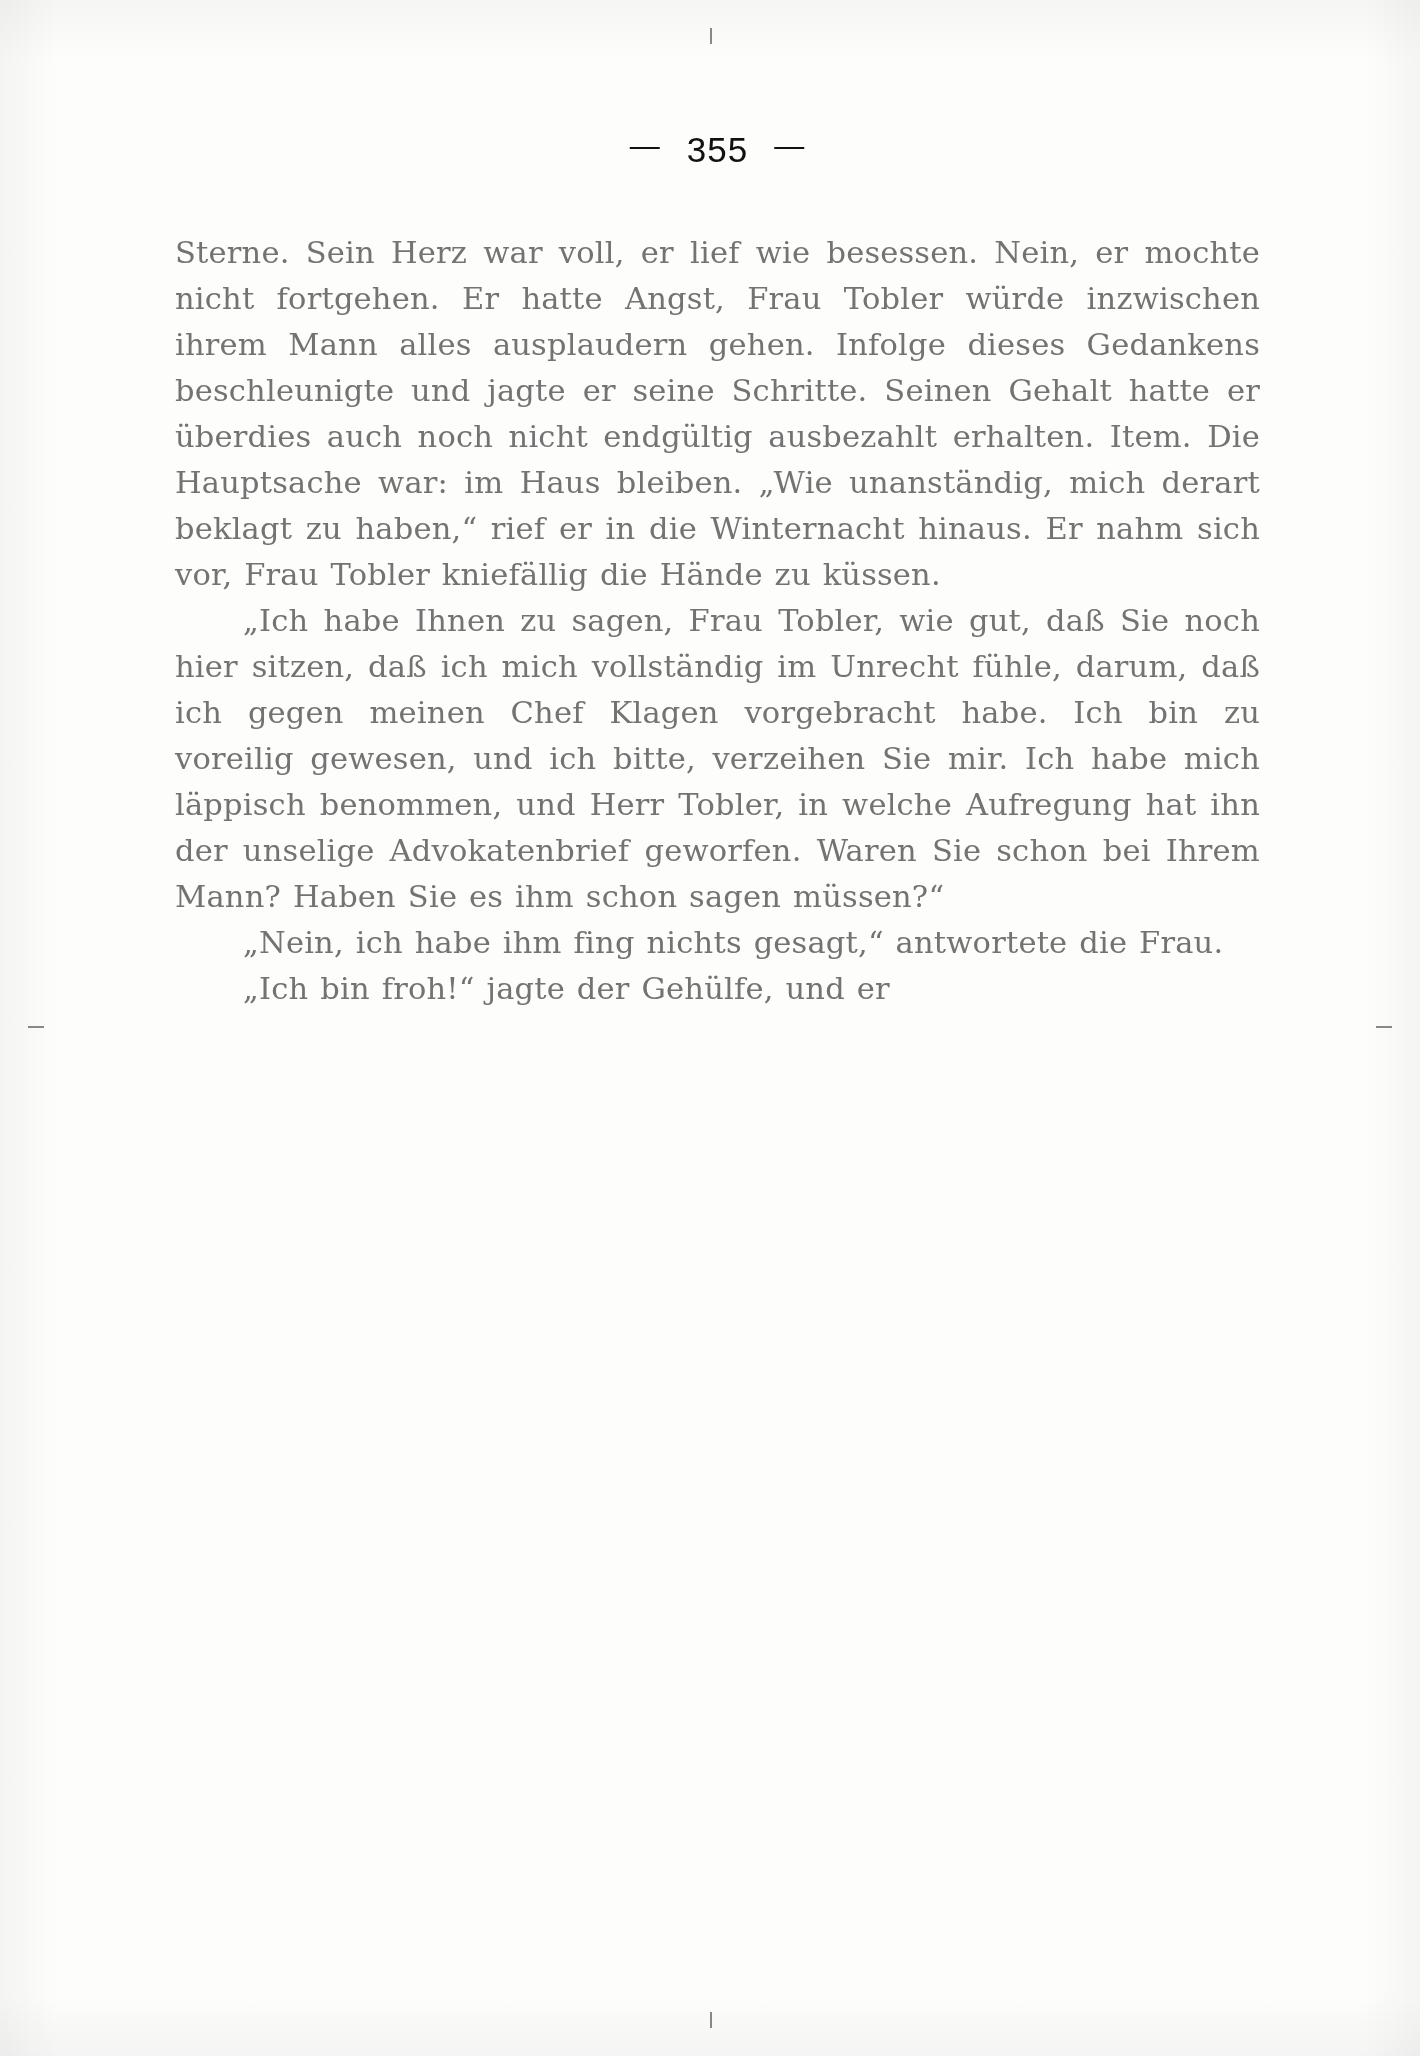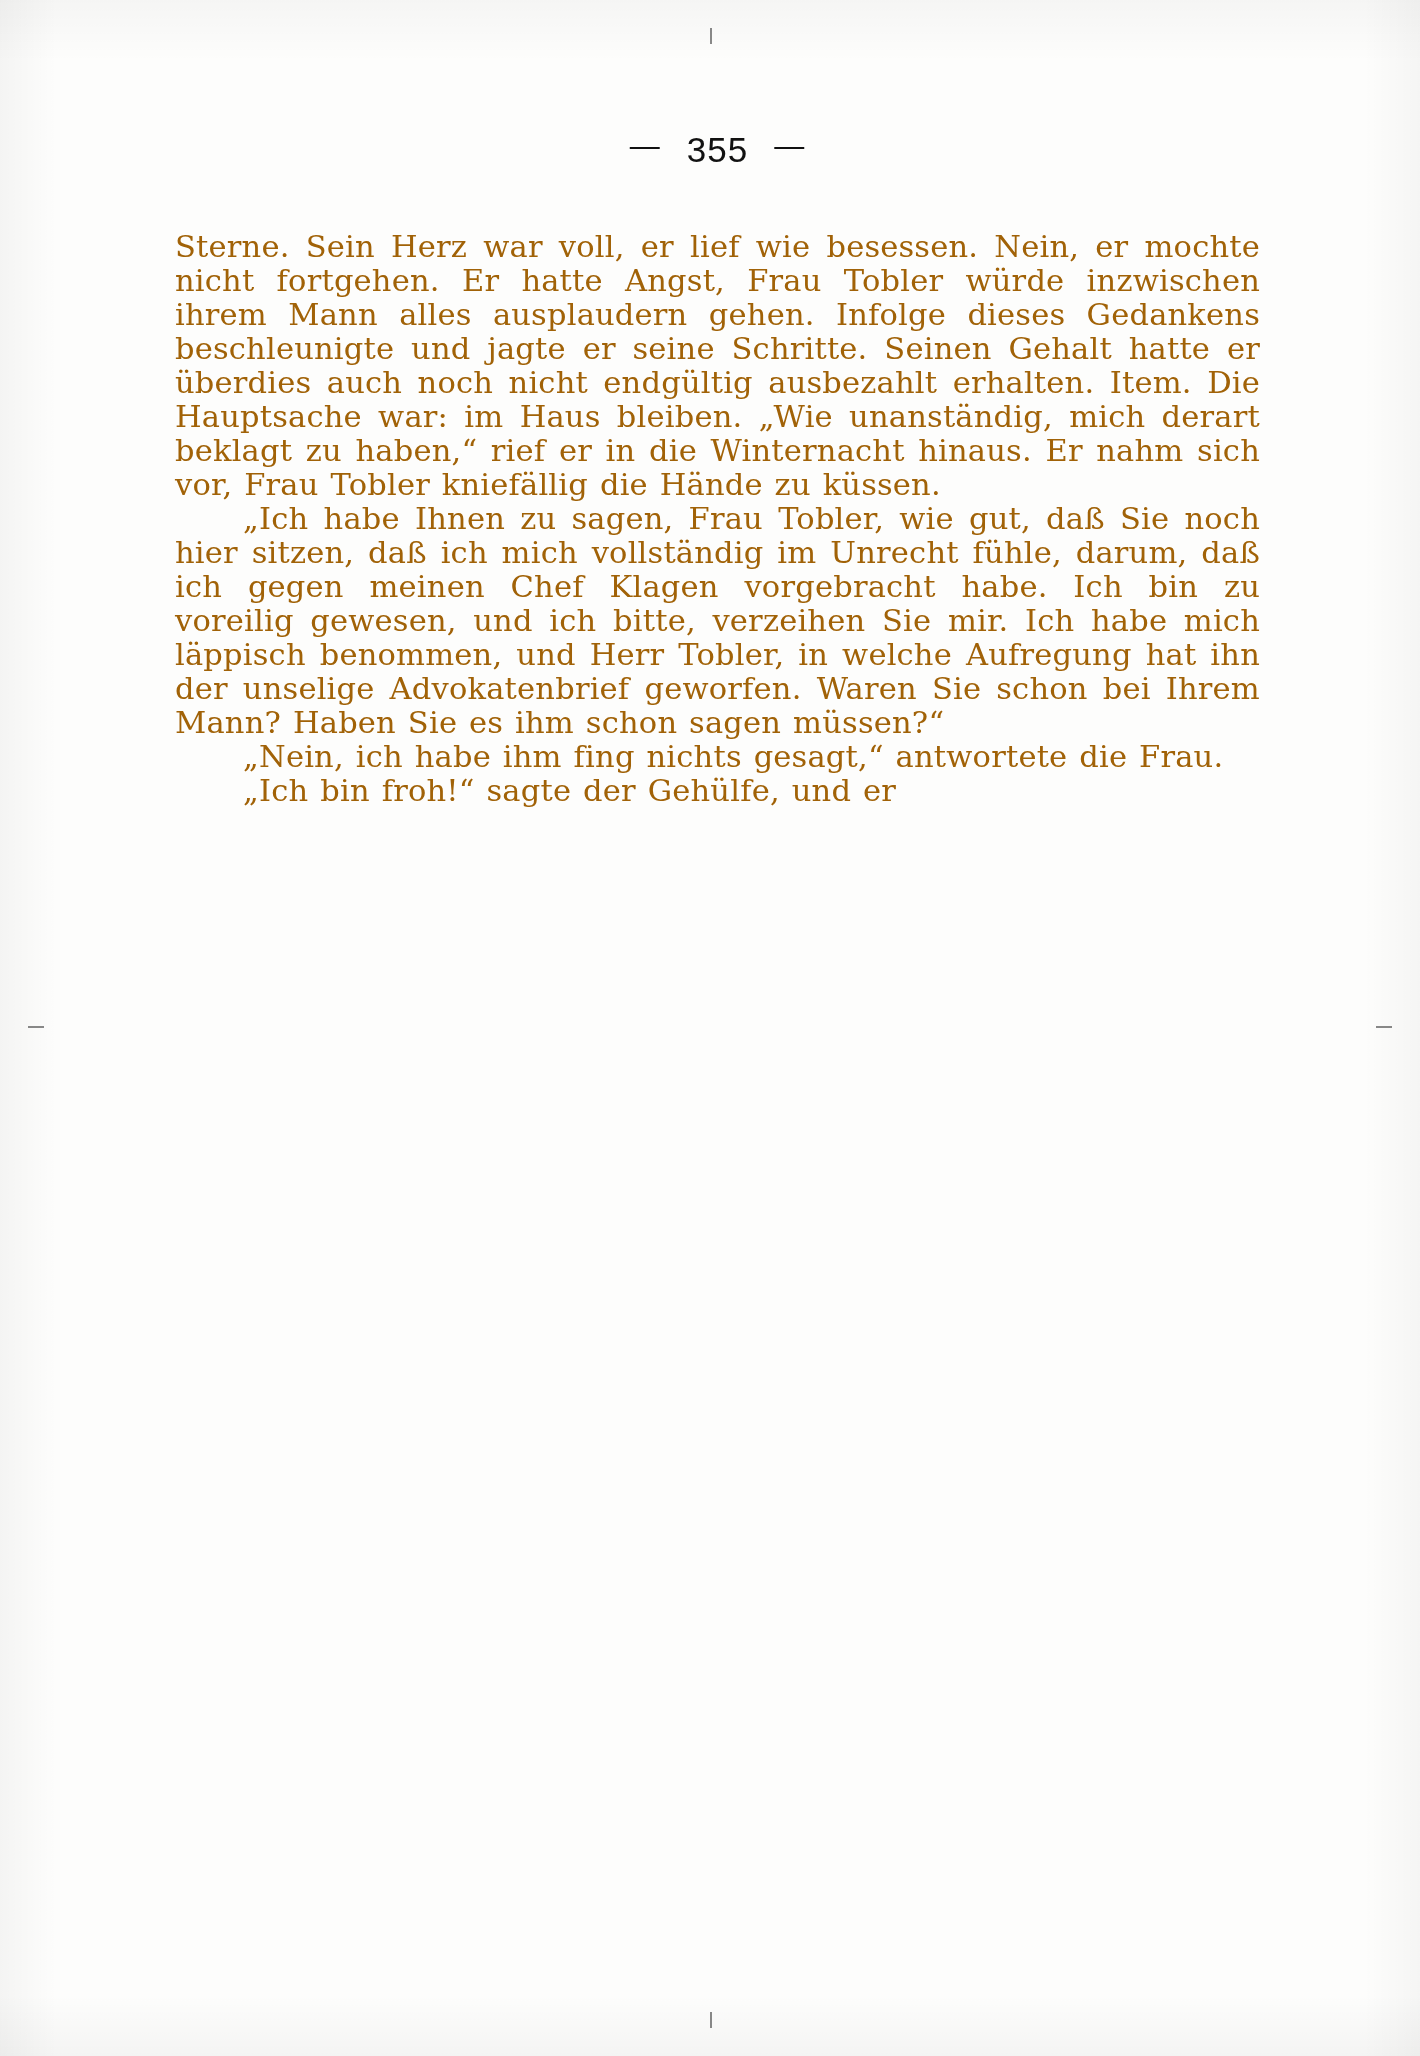--- a/index.html
+++ b/index.html
@@ -60,26 +60,26 @@
   }
   .folio .num {
     display: inline-block;
     font-size: 35px;
   }
 
   
   .body-text {
     font-family: "DejaVu Serif", "Liberation Serif", serif;
     font-size: 30.5px;
-    line-height: 34px;
+    line-height: 46px;
     text-align: justify;
     text-justify: inter-word;
     letter-spacing: 0.2px;
     word-spacing: 2px;
-    color: #a16207;
+    color: #737373;
     -webkit-font-smoothing: antialiased;
   }
   .body-text p {
     margin: 0;
     text-indent: 0;
   }
   .body-text p.indent {
     text-indent: 68px;
   }
   .body-text p + p {
@@ -115,17 +115,17 @@
   <div class="content">
 
     <div class="folio">
       <span class="dash">—</span><span class="num">355</span><span class="dash">—</span>
     </div>
 
     <div class="body-text">
       <p>Sterne. Sein Herz war voll, er lief wie besessen. Nein, er mochte nicht fortgehen. Er hatte Angst, Frau Tobler würde inzwischen ihrem Mann alles ausplaudern gehen. Infolge dieses Gedankens beschleunigte und jagte er seine Schritte. Seinen Gehalt hatte er überdies auch noch nicht endgültig ausbezahlt erhalten. Item. Die Hauptsache war: im Haus bleiben. „Wie unanständig, mich derart beklagt zu haben,“ rief er in die Winternacht hinaus. Er nahm sich vor, Frau Tobler kniefällig die Hände zu küssen.</p>
       <p class="indent">„Ich habe Ihnen zu sagen, Frau Tobler, wie gut, daß Sie noch hier sitzen, daß ich mich vollständig im Unrecht fühle, darum, daß ich gegen meinen Chef Klagen vorgebracht habe. Ich bin zu voreilig gewesen, und ich bitte, verzeihen Sie mir. Ich habe mich läppisch benommen, und Herr Tobler, in welche Aufregung hat ihn der unselige Advokatenbrief geworfen. Waren Sie schon bei Ihrem Mann? Haben Sie es ihm schon sagen müssen?“</p>
       <p class="indent">„Nein, ich habe ihm fing nichts gesagt,“ antwortete die Frau.</p>
-      <p class="indent">„Ich bin froh!“ sagte der Gehülfe, und er</p>
+      <p class="indent">„Ich bin froh!“ jagte der Gehülfe, und er</p>
     </div>
 
   </div>
 </div>
 
 </body></html>

